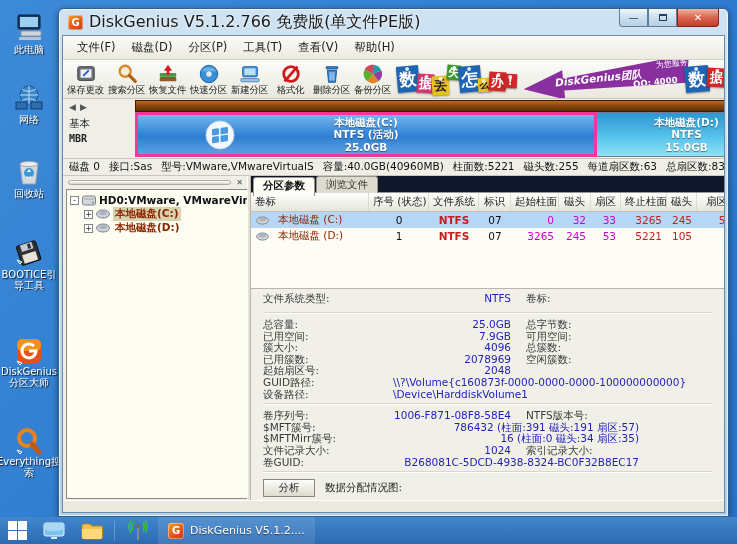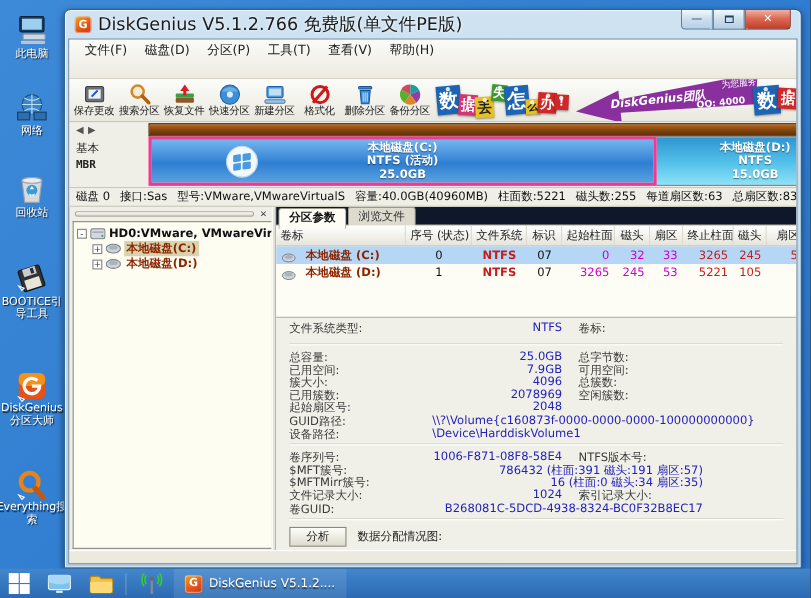--- a/index.html
+++ b/index.html
@@ -34,22 +34,22 @@
   .title-text{font-size:16px;color:#1a1a1a;text-shadow:0 0 3px rgba(255,255,255,.9);}
   .winbtns{position:absolute;top:0;right:6px;display:flex;}
   .wbtn{width:29px;height:18px;border:1px solid #5f7f9c;border-top:none;display:flex;align-items:center;justify-content:center;
     background:linear-gradient(#f3f9fd,#cfe0ee 45%,#b7cfe4);font-size:10px;color:#23405c;cursor:pointer;}
   .wbtn.min{border-radius:0 0 0 4px;}
   .wbtn.close{width:42px;border-radius:0 0 4px 0;background:linear-gradient(#f2b3a6,#dd6a55 45%,#c23d28);
     color:#fff;font-weight:bold;border-color:#7e2619;}
   .maxglyph{width:8px;height:7px;border:1px solid #23405c;border-top-width:2px;}
   .winbody{flex:1;background:#f0efe7;border:1px solid #6b8aa5;display:flex;flex-direction:column;overflow:hidden;}
   
-  .menubar{height:36px;background:linear-gradient(#fbfbf8,#eceae0);border-bottom:1px solid #d4d2c6;
-    display:flex;align-items:flex-start;padding-left:6px;}
+  .menubar{height:24px;background:linear-gradient(#fbfbf8,#eceae0);border-bottom:1px solid #d4d2c6;
+    display:flex;align-items:center;padding-left:6px;}
   .menu-item{font-size:11.5px;color:#222;padding:2px 8px;cursor:pointer;}
   
   .toolbar{height:39px;background:linear-gradient(#fcfcf9,#e9e8df);border-bottom:1px solid #c9c7ba;
     display:flex;align-items:stretch;padding:1px 0 1px 2px;overflow:hidden;position:relative;}
   .tbtn{width:41px;display:flex;flex-direction:column;align-items:center;justify-content:center;cursor:pointer;}
   .tbtn svg{width:22px;height:22px;}
   .tbtn .tlab{font-size:9.5px;color:#222;white-space:nowrap;line-height:10px;letter-spacing:-0.3px;}
   
   .ad{display:flex;align-items:center;margin-left:4px;position:relative;flex:1;min-width:0;}
   .tile{width:19px;height:19px;display:flex;align-items:center;justify-content:center;font-weight:bold;
@@ -112,21 +112,21 @@
   .tab.active{background:#fdfdf6;position:relative;top:1px;padding-bottom:3px;font-weight:bold;color:#111;}
   .tab.inactive{background:#dedbce;color:#333;}
   .tablewrap{flex:1;background:#fdfdf6;overflow:hidden;display:flex;flex-direction:column;}
   .tgrid{display:grid;grid-template-columns:118px 60px 50px 32px 48px 32px 30px 46px 30px 40px;}
   .thead{background:linear-gradient(#ffffff,#e6e5db);border-bottom:1px solid #c4c2b6;}
   .thead span{font-size:10.5px;color:#222;padding:2px 4px;border-right:1px solid #dddbd0;white-space:nowrap;overflow:hidden;text-align:center;}
   .thead span:first-child{text-align:left;}
   .trowd{height:16px;align-items:center;cursor:pointer;}
   .trowd.sel{background:#b5d7f5;}
   .trowd span{font-size:10.5px;white-space:nowrap;overflow:hidden;padding:0 5px;}
-  .c-label{display:flex;align-items:flex-end;gap:4px;font-weight:bold;color:#8b2500;}
+  .c-label{display:flex;align-items:center;gap:4px;font-weight:normal;color:#8b2500;}
   .c-center{text-align:center;color:#111;}
   .c-fs{text-align:center;color:#c22020;font-weight:bold;}
   .c-start{text-align:right;color:#cc00cc;}
   .c-end{text-align:right;color:#c22020;}
   
   .fsinfo{height:212px;flex:none;border-top:1px solid #b8b6aa;background:#f1f0e8;padding:3px 0 0 12px;font-size:10.5px;overflow:hidden;}
   .irow{display:flex;align-items:flex-start;height:11.6px;white-space:nowrap;}
   .ilabel{width:116px;color:#3a3a3a;flex:none;overflow:hidden;}
   .ival{color:#2222bb;}
   .v{width:132px;text-align:right;flex:none;}

